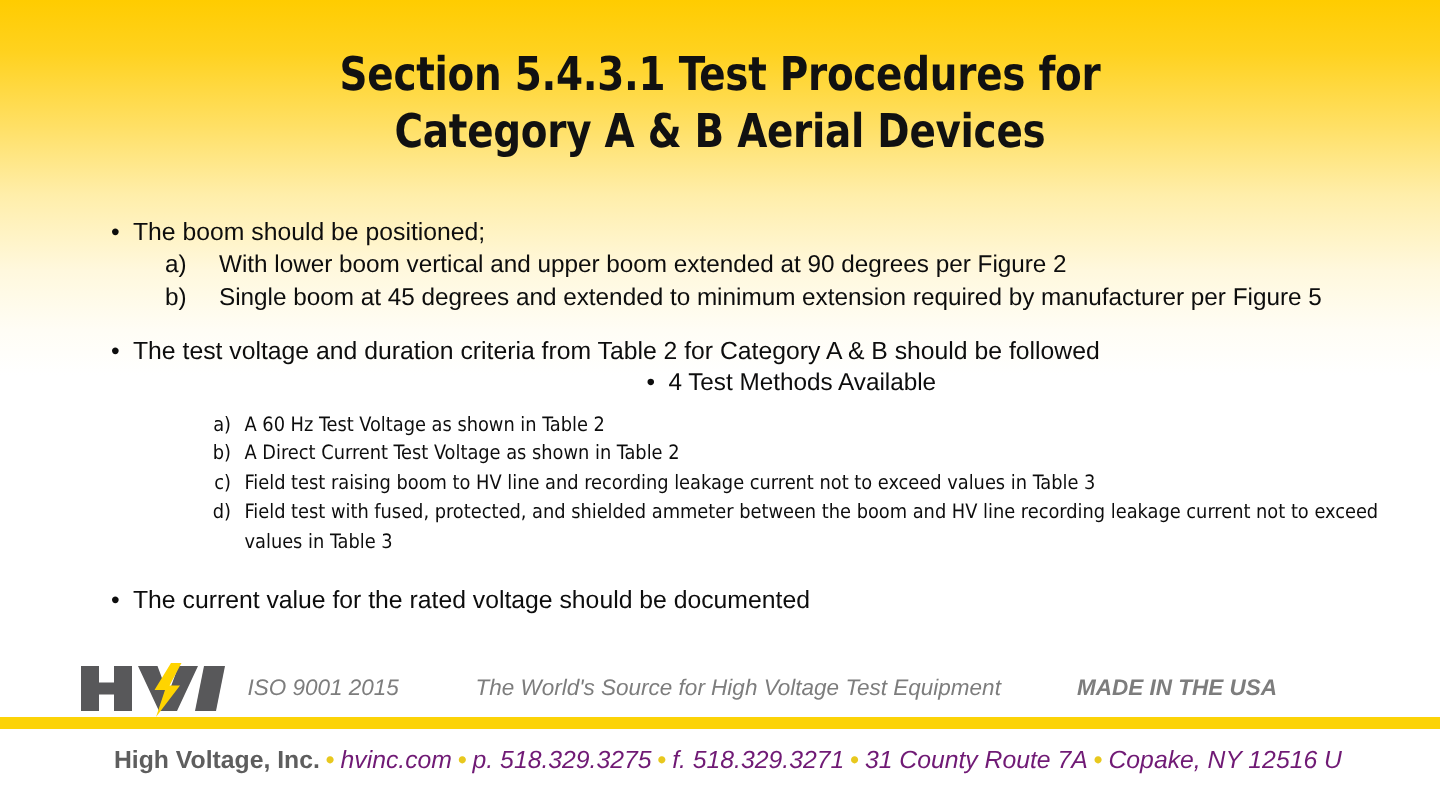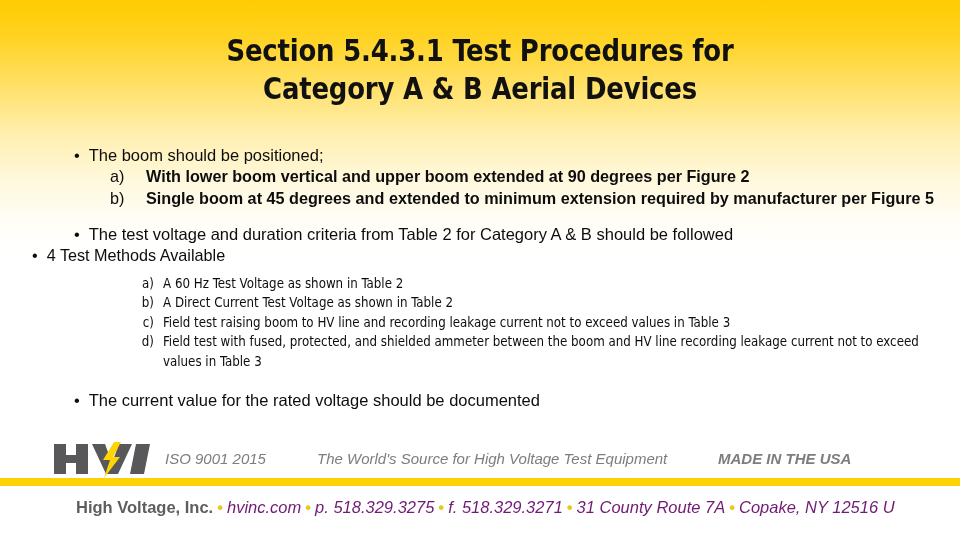--- a/index.html
+++ b/index.html
@@ -84,29 +84,30 @@
     display: flex;
     font-size: 16.2px;
     line-height: 21.5px;
     padding-left: 110px;
   }
   .lvl2 .marker {
     width: 36px;
     flex: 0 0 36px;
     text-align: left;
   }
-  .lvl2 .txt { flex: 1 1 auto; font-weight: bold; }
+  .lvl2 .txt { flex: 1 1 auto; }
 
   .lvl2b {
     position: relative;
     font-size: 16.2px;
     line-height: 21.5px;
-    padding-left: 50px;
+    padding-left: 113px;
     text-indent: -18px;
     white-space: nowrap;
+    text-align: center;
   }
 
   .lvl3 {
     position: relative;
     display: flex;
     font-size: 13.2px;
     line-height: 19.5px;
     padding-left: 128px;
     font-family: "DejaVu Sans Condensed", "Liberation Sans Narrow", "Liberation Sans", sans-serif;
     font-stretch: condensed;

